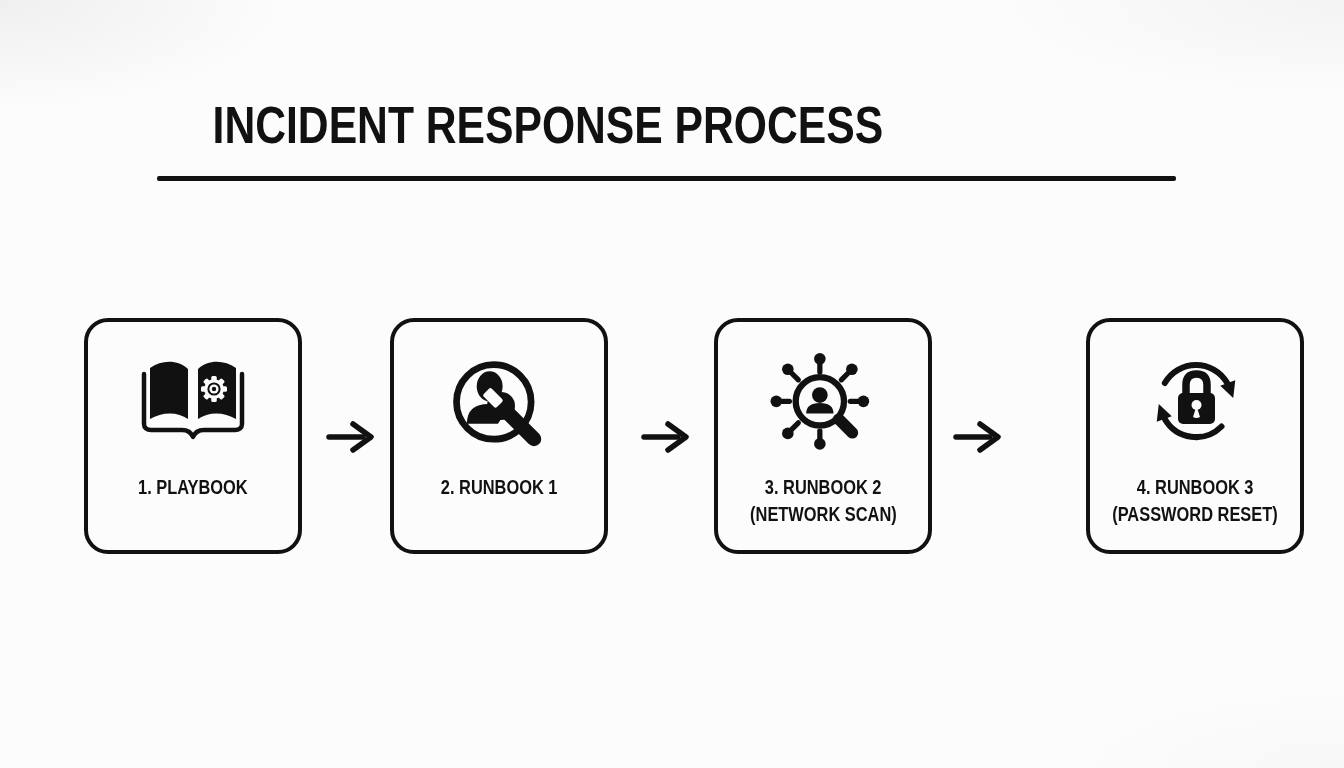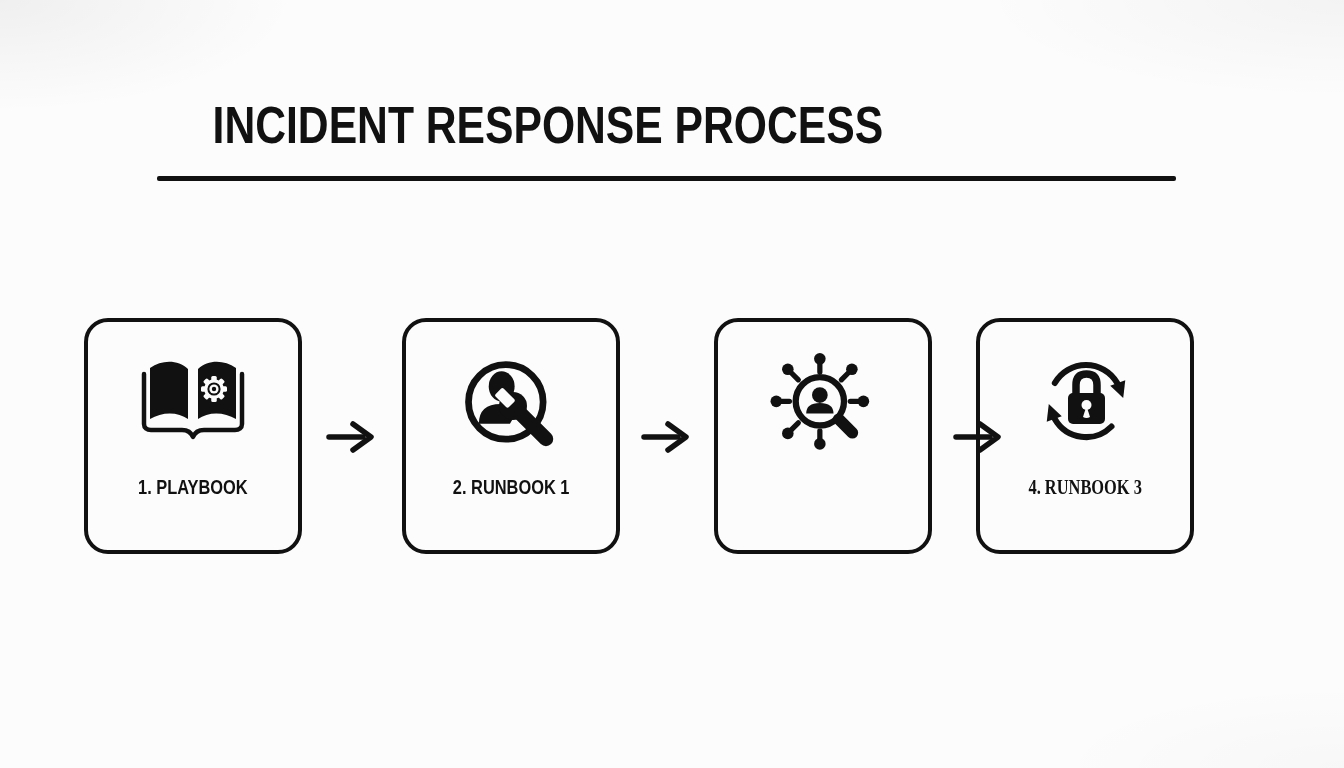--- a/index.html
+++ b/index.html
@@ -26,23 +26,23 @@
   .title-underline {
     position:absolute; top:176px; left:157px; width:1019px; height:5px;
     background:var(--ink); border-radius:2px;
   }
 
   .step-box {
     position:absolute; top:318px; width:218px; height:236px;
     border:4px solid var(--ink); border-radius:24px; background:transparent;padding-left:16px;
   }
   .step-box.b1 { left:84px; }
-  .step-box.b2 { left:402px; }
+  .step-box.b2 { left:390px; }
   .step-box.b3 { left:714px; }
-  .step-box.b4 { left:976px;font-family:Liberation Serif, serif; }
+  .step-box.b4 { left:1086px; }
 
   .step-icon {
     position:absolute; top:28px; left:0; width:100%; height:108px;
     display:flex; align-items:center; justify-content:center;
   }
   .step-label {
     position:absolute; top:152px; left:0; width:100%;
     text-align:center; font-weight:bold; font-size:20px; line-height:27px;
   }
   .step-label .line { display:block; }
@@ -145,20 +145,24 @@
           <circle cx="10.5" cy="47" r="5.5"></circle>
           <circle cx="21.5" cy="16.5" r="5.5"></circle>
         </g>
         <circle class="bg-fill" cx="52" cy="47" r="26"></circle>
         <circle class="ink-stroke" stroke-width="6" cx="52" cy="47" r="23"></circle>
         <circle class="ink-fill" cx="52" cy="41" r="7.5"></circle>
         <path class="ink-fill" d="M39,58.5 Q39,48.5 52,48.5 Q65,48.5 65,58.5 Z"></path>
         <path class="ink-stroke" stroke-width="11" stroke-linecap="round" d="M70,64 L83,77"></path>
       </svg>
     </div>
+    <div class="step-label">
+      <span class="line"><span class="condensed">3. RUNBOOK 2</span></span>
+      <span class="line"><span class="condensed">(NETWORK SCAN)</span></span>
+    </div>
   </div>
 
   <div class="flow-arrow a3">
     <svg width="52" height="40" viewBox="0 0 52 40">
       <path class="ink-stroke" stroke-width="5.5" stroke-linecap="round" d="M3,20 H37"></path>
       <path class="ink-stroke" stroke-width="5.5" stroke-linecap="round" stroke-linejoin="round" d="M27,7 L45,20 L27,33"></path>
     </svg>
   </div>
 
   <div class="step-box b4">
@@ -169,16 +173,17 @@
         <polygon class="ink-fill" points="0,-10 8,6 -8,6" transform="translate(89.8,34.7) rotate(160)"></polygon>
         <polygon class="ink-fill" points="0,-10 8,6 -8,6" transform="translate(22.2,59.3) rotate(-20)"></polygon>
         <path class="ink-stroke" stroke-width="7.5" d="M46,43 V31 Q46,20 56.5,20 Q67,20 67,31 V43"></path>
         <rect class="ink-fill" x="38" y="39" width="37" height="31" rx="5"></rect>
         <circle class="bg-fill" cx="56.5" cy="51" r="5"></circle>
         <path class="bg-fill" d="M56.5,52 L60,63 Q56.5,65 53,63 Z"></path>
       </svg>
     </div>
     <div class="step-label">
       <span class="line"><span class="condensed">4. RUNBOOK 3</span></span>
+      <span class="line"><span class="condensed">(PASSWORD RESET)</span></span>
     </div>
   </div>
 
 </div>
 
 </body></html>

